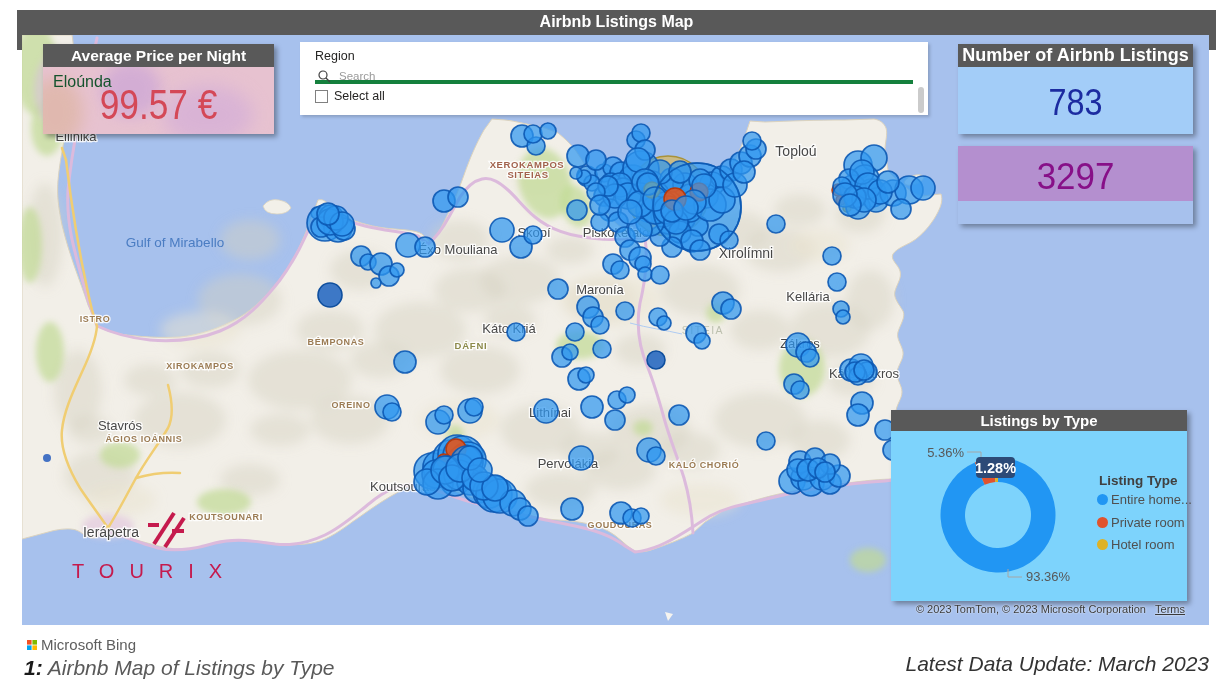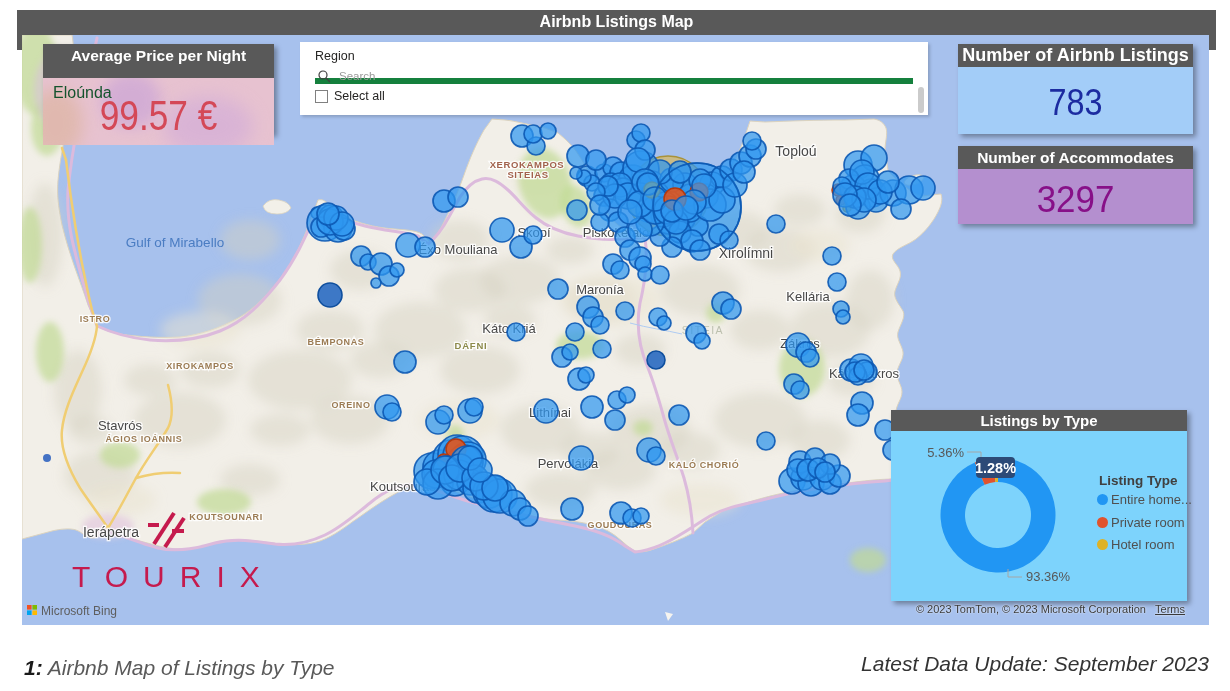--- a/index.html
+++ b/index.html
@@ -1,50 +1,50 @@
 <!DOCTYPE html>
 <html><head><meta charset="utf-8"><title>Airbnb Listings Map</title>
 <style>
 *{margin:0;padding:0;box-sizing:border-box}
 html,body{width:1230px;height:691px;background:#fff;font-family:"Liberation Sans",sans-serif;overflow:hidden;position:relative}
 .abs{position:absolute}
 #titlebar{left:17px;top:10px;width:1199px;height:40px;background:#595959;color:#fff;font-weight:bold;font-size:16px;text-align:center;line-height:24px}
 #map{position:absolute;left:22px;top:35px}
 .cardhead{background:#595959;color:#fff;font-weight:bold;text-align:center}
 #card1{left:43px;top:44px;width:231px;height:90px;box-shadow:3px 3px 5px rgba(0,0,0,.35)}
-#card1 .cardhead{height:34px;line-height:23px;font-size:15.5px}
+#card1 .cardhead{height:23px;line-height:23px;font-size:15.5px}
 #card1 .body{height:67px;background:#e7c2d0;position:relative;overflow:hidden}
 #card1 .blob1{position:absolute;left:58px;top:-5px;width:60px;height:55px;background:#cfa9d6;border-radius:50%;filter:blur(7px);opacity:.8}
 #card1 .blob2{position:absolute;left:120px;top:18px;width:90px;height:60px;background:#d4aed8;border-radius:50%;filter:blur(9px);opacity:.7}
 #card1 .blob3{position:absolute;left:-15px;top:10px;width:55px;height:70px;background:#dcb39a;border-radius:50%;filter:blur(8px);opacity:.6}
 #card1 .elounda{position:absolute;left:10px;top:6px;font-size:16px;color:#14532d}
 #card1 .val{position:absolute;left:0;right:0;top:14px;text-align:center;font-size:42px;color:#d44857;transform:scaleX(.84)}
 #card2{left:958px;top:44px;width:235px;height:90px;box-shadow:3px 3px 5px rgba(0,0,0,.35)}
 #card2 .cardhead{height:23px;line-height:23px;font-size:18px}
 #card2 .body{height:67px;background:#a3cdf8;position:relative}
 #card2 .val{position:absolute;left:0;right:0;top:15px;text-align:center;font-size:37px;color:#1c2ba0;transform:scaleX(.875)}
 #card3{left:958px;top:146px;width:235px;height:78px;box-shadow:3px 3px 5px rgba(0,0,0,.35)}
 #card3 .cardhead{height:23px;line-height:23px;font-size:15.5px}
 #card3 .body{height:55px;background:#b48fcf;position:relative}
 #card3 .val{position:absolute;left:0;right:0;top:10px;text-align:center;font-size:36px;color:#871088;transform:scaleX(.97)}
 #slicer{left:300px;top:42px;width:628px;height:73px;background:#fff;box-shadow:2px 2px 3px rgba(0,0,0,.18);font-size:12.5px;color:#252423}
 #slicer .rg{position:absolute;left:15px;top:7px;font-size:12.5px}
-#slicer .search{position:absolute;left:15px;top:27px;width:598px;height:15px;border-bottom:6px solid #15803d}
+#slicer .search{position:absolute;left:15px;top:27px;width:598px;height:15px;border-bottom:4px solid #15803d}
 #slicer .search .ph{position:absolute;left:24px;top:1px;color:#9a9a9a;font-size:11.5px}
 #slicer .cb{position:absolute;left:15px;top:48px;width:13px;height:13px;border:1px solid #808080;background:#fff}
 #slicer .sa{position:absolute;left:34px;top:47px;font-size:12.5px}
 #slicer .sb{position:absolute;right:4px;top:45px;width:6px;height:26px;background:#cbcbcb;border-radius:3px}
 #donutcard{left:891px;top:410px;width:296px;height:191px;box-shadow:3px 3px 5px rgba(0,0,0,.35)}
 #donutcard .cardhead{height:21px;line-height:21px;font-size:15px}
 #donutcard .body{height:170px;background:#7dd3fc;position:relative}
 .leg{position:absolute;font-size:13px;color:#505050;white-space:nowrap}
 .legdot{display:inline-block;width:11px;height:11px;border-radius:50%;margin-right:3px;vertical-align:-1px}
 #attr{right:45px;top:603px;font-size:11px;color:#3a3a3a;text-shadow:0 0 2px #fff}
-#binglogo{left:27px;top:604px;font-size:12px;color:#5e5e5e}
-#tourix{left:72px;top:560px;font-size:30px;font-weight:normal;color:#c51a4d;letter-spacing:15px}
+#binglogo{left:27px;top:636px;font-size:15px;color:#5e5e5e}
+#tourix{left:72px;top:560px;font-size:20px;font-weight:normal;color:#c51a4d;letter-spacing:15px}
 #cap1{left:24px;top:656px;font-size:21px;font-style:italic;color:#595959}
 #cap1 b{color:#1a1a1a}
 #cap2{right:21px;top:652px;font-size:21px;font-style:italic;color:#333}
 </style></head>
 <body>
 <div class="abs" id="titlebar">Airbnb Listings Map</div>
 <svg id="map" width="1187" height="590" viewBox="22 35 1187 590">
 <defs>
 <filter id="soft" x="-60%" y="-60%" width="220%" height="220%">
         <feGaussianBlur stdDeviation="6"></feGaussianBlur>
@@ -473,21 +473,20 @@
     <div class="sa">Select all</div>
   <div class="sb"></div>
 </div>
 <div class="abs" id="card2">
     <div class="cardhead">Number of Airbnb Listings</div>
     <div class="body">
       <div class="val">783</div>
     </div>
   </div>
 <div class="abs" id="card3">
-    <div class="cardhead">Number of Accommodates</div>
     <div class="body">
       <div class="val">3297</div>
     </div>
   </div>
 <div class="abs" id="donutcard">
     <div class="cardhead">Listings by Type</div>
     <div class="body">
 <svg width="296" height="170" viewBox="0 0 296 170">
   <g transform="translate(107,84)">
 
@@ -518,12 +517,12 @@
 <svg class="abs" style="left:146px;top:508px" width="42" height="42" viewBox="0 0 42 42">
  <g stroke="#c51a4d" stroke-width="4" stroke-linecap="butt">
   <line x1="8" y1="36" x2="28" y2="5"></line>
   <line x1="19" y1="39" x2="38" y2="10"></line>
   <line x1="2" y1="17" x2="13" y2="17"></line>
   <line x1="26" y1="23" x2="38" y2="23"></line>
  </g>
 </svg>
 <div class="abs" id="tourix">TOURIX</div>
 <div class="abs" id="cap1"><b>1:</b> Airbnb Map of Listings by Type</div>
-<div class="abs" id="cap2">Latest Data Update: September 2023</div>
+<div class="abs" id="cap2">Latest Data Update: March 2023</div>
 </body></html>

